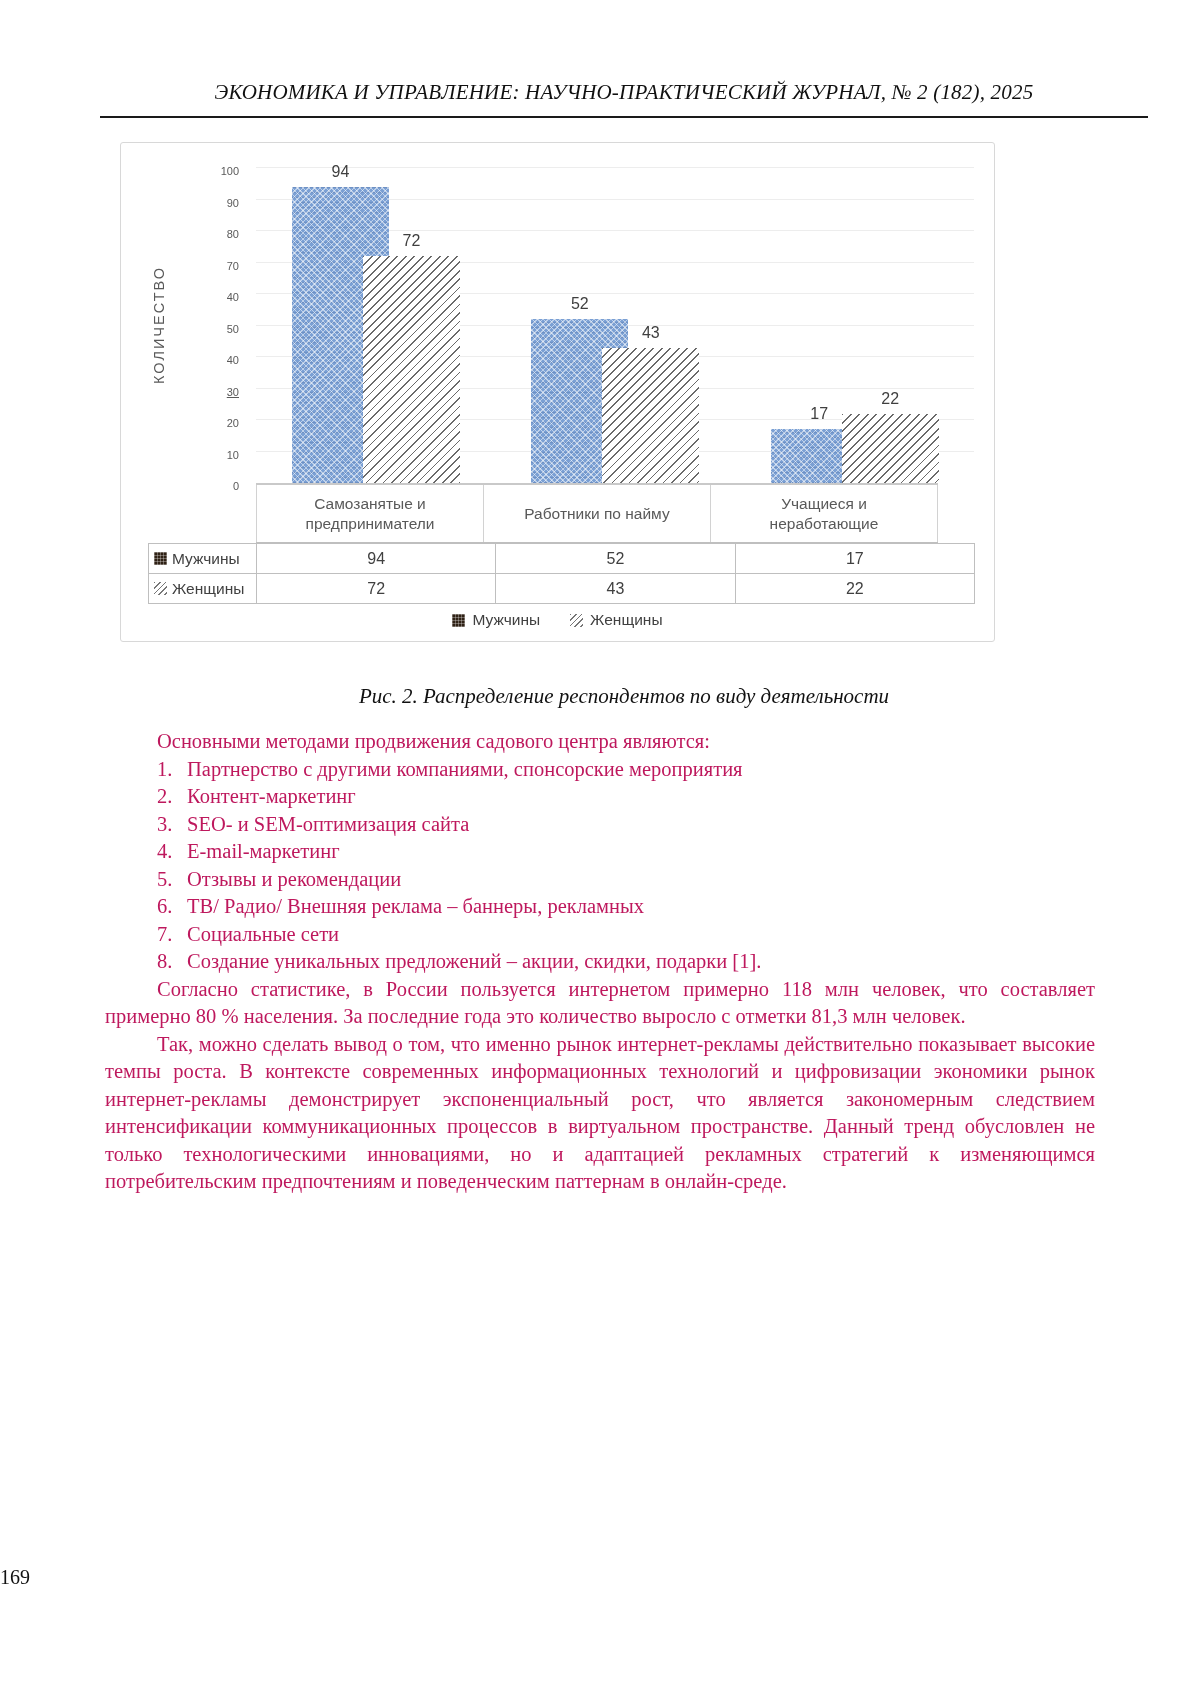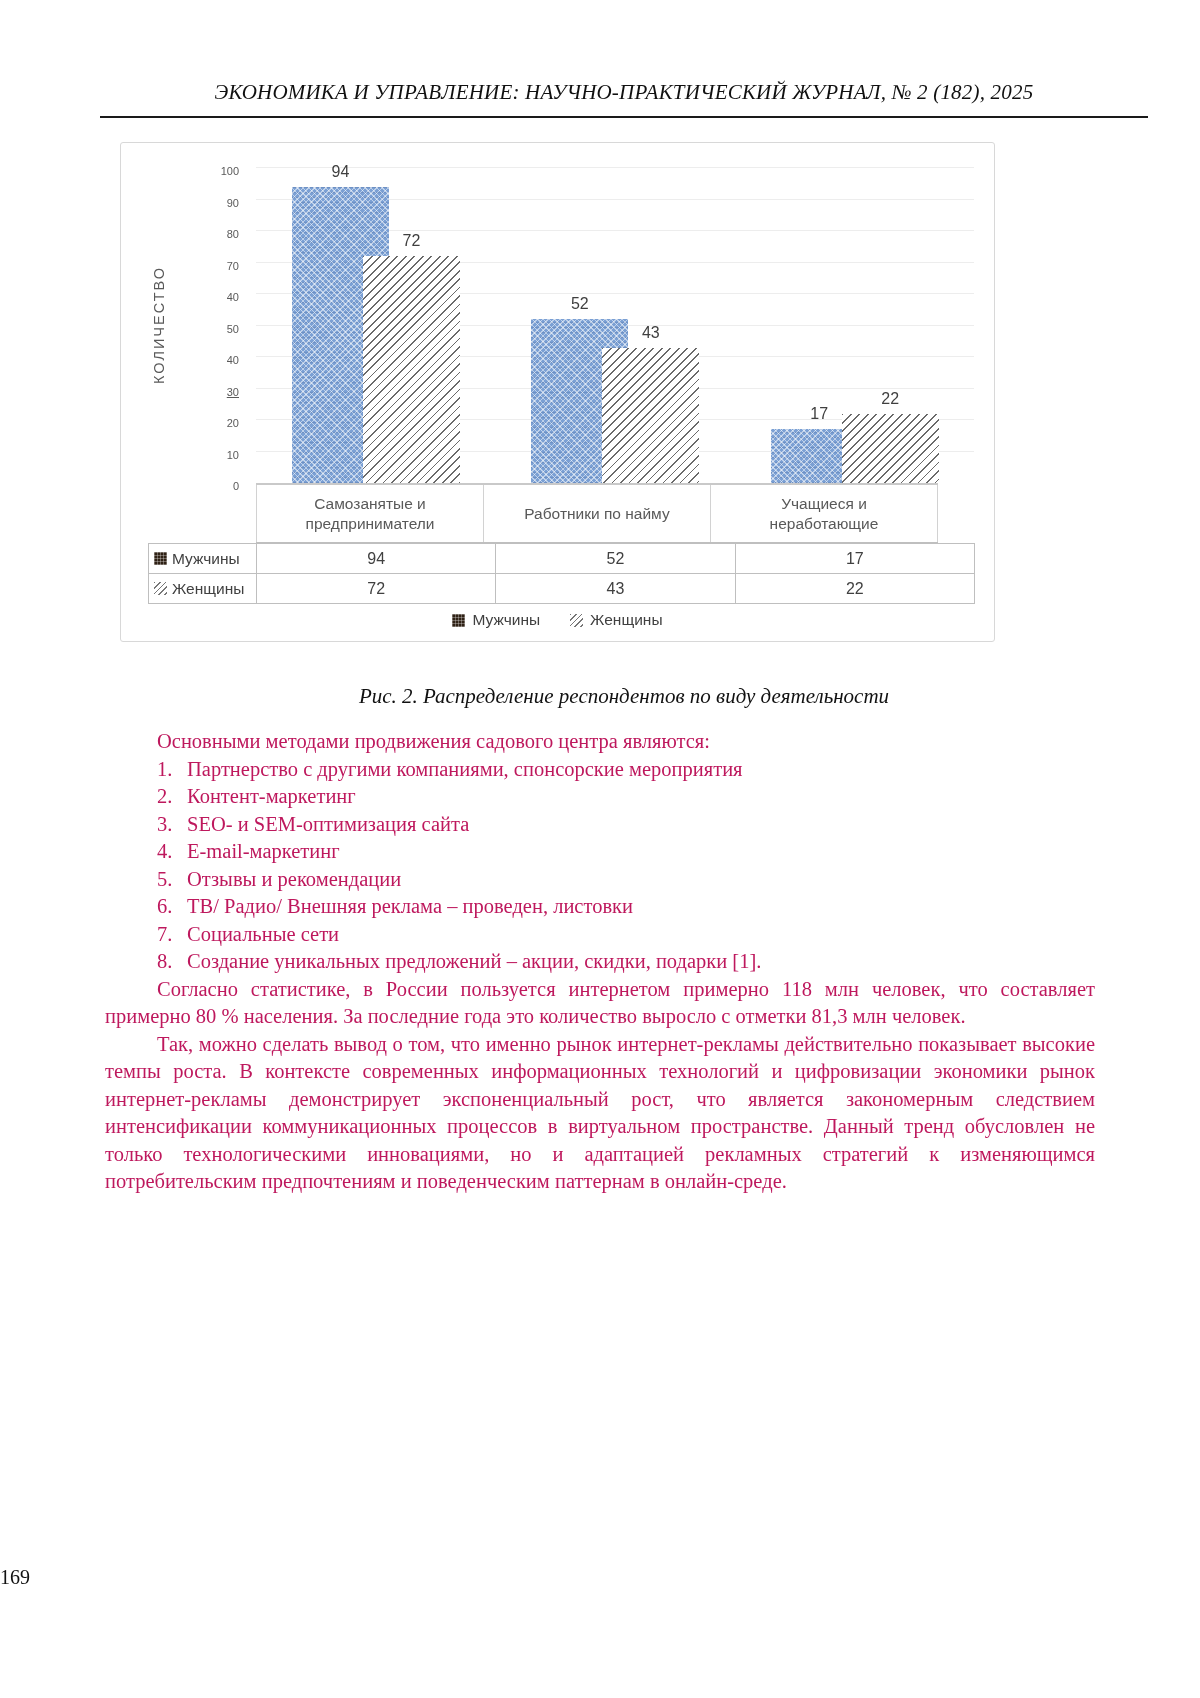--- a/index.html
+++ b/index.html
@@ -174,21 +174,21 @@
         <div class="li">
           <span class="li-num">4.</span>
           <span class="li-text">E-mail-маркетинг</span>
         </div>
         <div class="li">
           <span class="li-num">5.</span>
           <span class="li-text">Отзывы и рекомендации</span>
         </div>
         <div class="li">
           <span class="li-num">6.</span>
-          <span class="li-text">ТВ/ Радио/ Внешняя реклама – проведен, листовки</span>
+          <span class="li-text">ТВ/ Радио/ Внешняя реклама – баннеры, рекламных</span>
         </div>
         <div class="li">
           <span class="li-num">7.</span>
           <span class="li-text">Социальные сети</span>
         </div>
         <div class="li">
           <span class="li-num">8.</span>
           <span class="li-text">Создание уникальных предложений – акции, скидки, подарки [1].</span>
         </div>
       </div>

